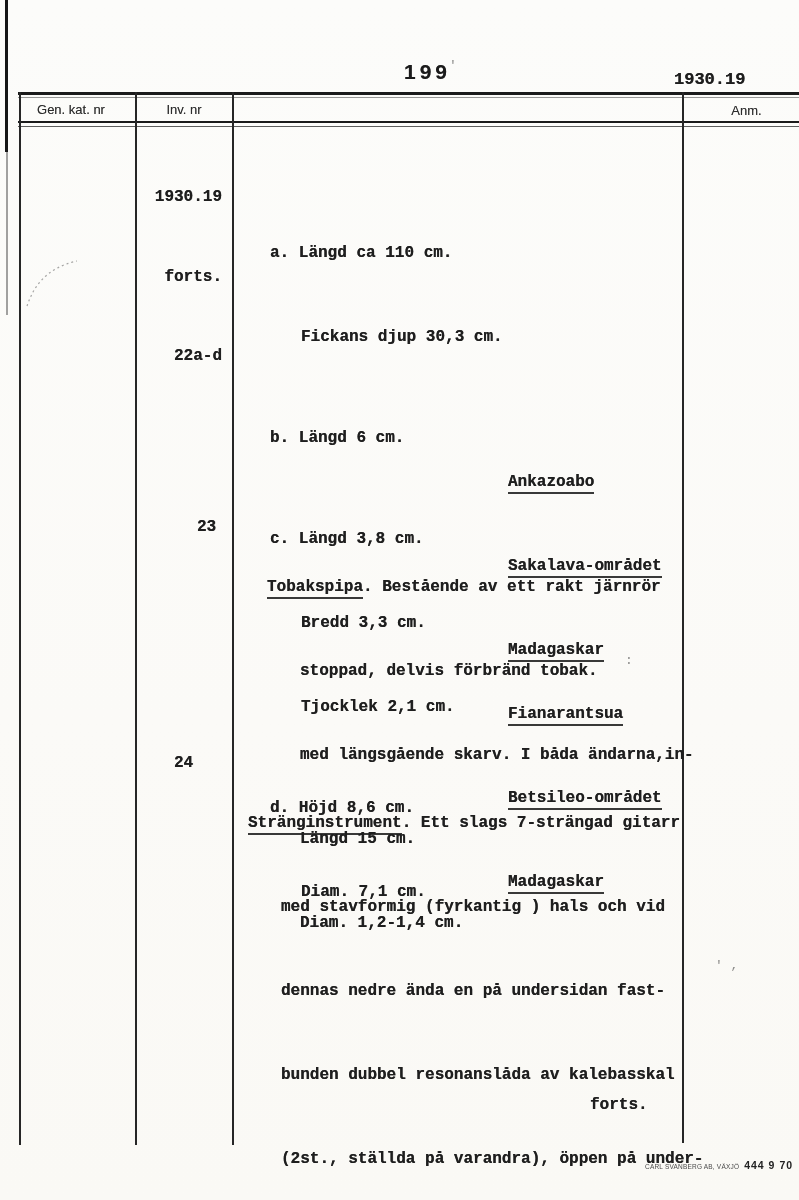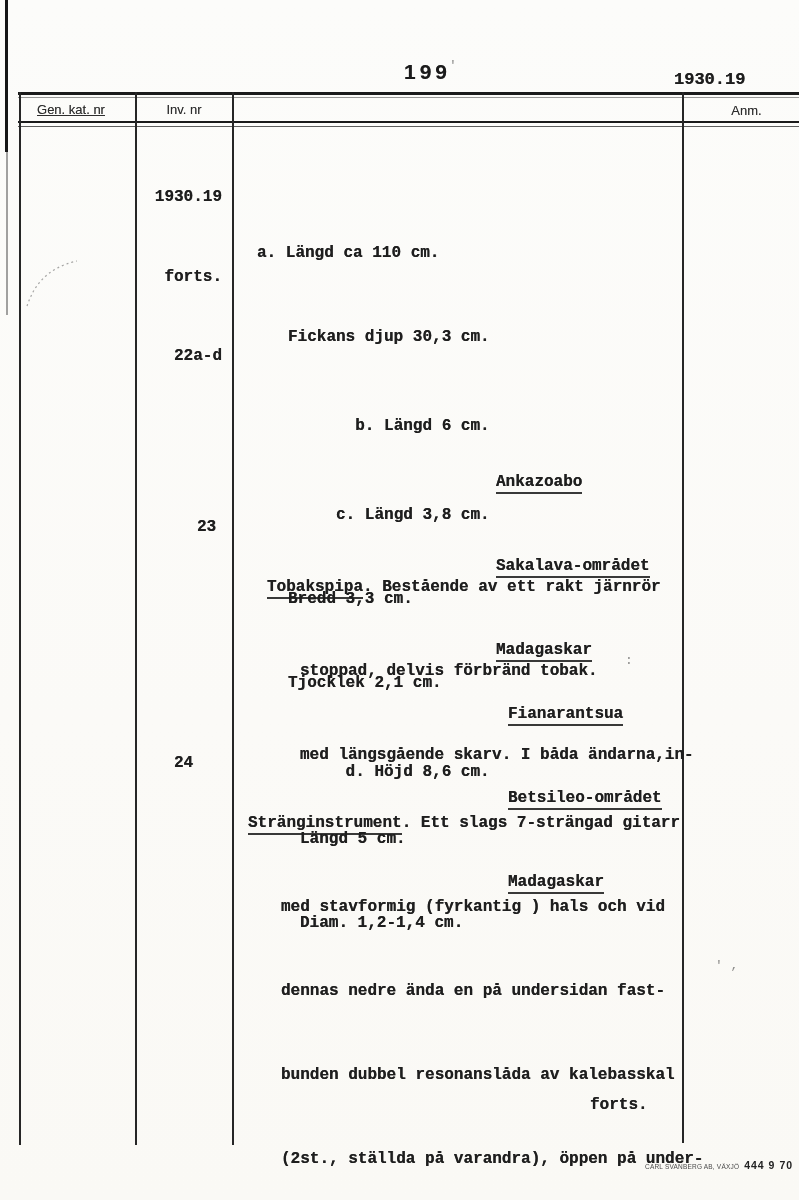--- a/index.html
+++ b/index.html
@@ -21,21 +21,21 @@
   .hd{
     font-family:"Liberation Sans",sans-serif;
     font-size:13px;color:#2d2d2d;text-align:center;
     text-shadow:0 0 .4px rgba(40,40,40,.5);
   }
   .abs{position:absolute;}
   .lh{line-height:28px;}
   .lh26{line-height:26.5px;}
   .cont{padding-left:33px;}
   .mcont{padding-left:31px;}
-  .gap{margin-top:5px;text-align:right;}
+  .gap{margin-top:17px;}
   .u{border-bottom:2px solid rgba(30,30,30,.88);padding-bottom:1px;}
   .hline{position:absolute;background:#1b1b1b;}
   .hline.light{background:rgba(50,50,50,.5);}
   .vline{position:absolute;background:#262626;width:2px;}
   .right{text-align:right;}
   .pageno{
     font-family:"Liberation Sans",sans-serif;
     font-size:21px;font-weight:600;letter-spacing:4px;color:#1b1b1b;
     text-shadow:0 0 .5px rgba(30,30,30,.6);
   }
@@ -60,52 +60,53 @@
   <div class="hline light" style="left:18px;top:97px;width:781px;height:1px;"></div>
 
   <div class="hline" style="left:18px;top:121px;width:781px;height:2.4px;"></div>
   <div class="hline" style="left:18px;top:126px;width:781px;height:1.4px;background:rgba(40,40,40,.75);"></div>
 
   <div class="vline" style="left:19px;top:92px;height:1053px;"></div>
   <div class="vline" style="left:135px;top:92px;height:1053px;"></div>
   <div class="vline" style="left:232px;top:92px;height:1053px;width:2.2px;"></div>
   <div class="vline" style="left:682px;top:92px;height:1051px;"></div>
 
-  <div class="abs hd" style="left:19px;top:102px;width:104px;text-decoration:underline;">Gen. kat. nr</div>
+  <div class="abs hd" style="left:19px;top:102px;width:104px;">Gen. kat. nr</div>
   <div class="abs hd" style="left:136px;top:102px;width:96px;">Inv. nr</div>
   <div class="abs hd" style="left:683px;top:103px;width:127px;">Anm.</div>
 
   <div class="abs tw lh26 right" style="left:150px;top:131px;width:72px;">
     <div>1930.19</div>
     <div>forts.</div>
     <div>22a-d</div>
   </div>
 
-  <div class="abs tw lh" style="left:257px;top:183px;">
+  <div class="abs tw lh" style="left:270px;top:183px;">
     <div>a. Längd ca 110 cm.</div>
     <div class="mcont">Fickans djup 30,3 cm.</div>
     <div class="gap">b. Längd 6 cm.</div>
     <div class="gap">c. Längd 3,8 cm.</div>
     <div class="mcont">Bredd 3,3 cm.</div>
     <div class="mcont">Tjocklek 2,1 cm.</div>
     <div class="gap">d. Höjd 8,6 cm.</div>
+    <div class="mcont">Diam. 7,1 cm.</div>
   </div>
 
-  <div class="abs tw lh" style="left:496px;top:412px;">
+  <div class="abs tw lh" style="left:508px;top:412px;">
     <div><span class="u">Ankazoabo</span></div>
     <div><span class="u">Sakalava-området</span></div>
     <div><span class="u">Madagaskar</span></div>
   </div>
 
   <div class="abs tw" style="left:174px;top:518px;margin-left:23px;">23</div>
   <div class="abs tw lh" style="left:248px;top:517px;margin-left:19px;">
     <div><span class="u">Tobakspipa</span><span>. Bestående av ett rakt järnrör</span></div>
     <div class="cont">stoppad, delvis förbränd tobak.</div>
     <div class="cont">med längsgående skarv. I båda ändarna,in-</div>
-    <div class="cont">Längd 5 cm.</div>
+    <div class="cont">Längd 15 cm.</div>
     <div class="cont">Diam. 1,2-1,4 cm.</div>
   </div>
 
   <div class="abs tw lh" style="left:508px;top:644px;">
     <div><span class="u">Fianarantsua</span></div>
     <div><span class="u">Betsileo-området</span></div>
     <div><span class="u">Madagaskar</span></div>
   </div>
 
   <div class="abs tw" style="left:174px;top:754px;">24</div>

